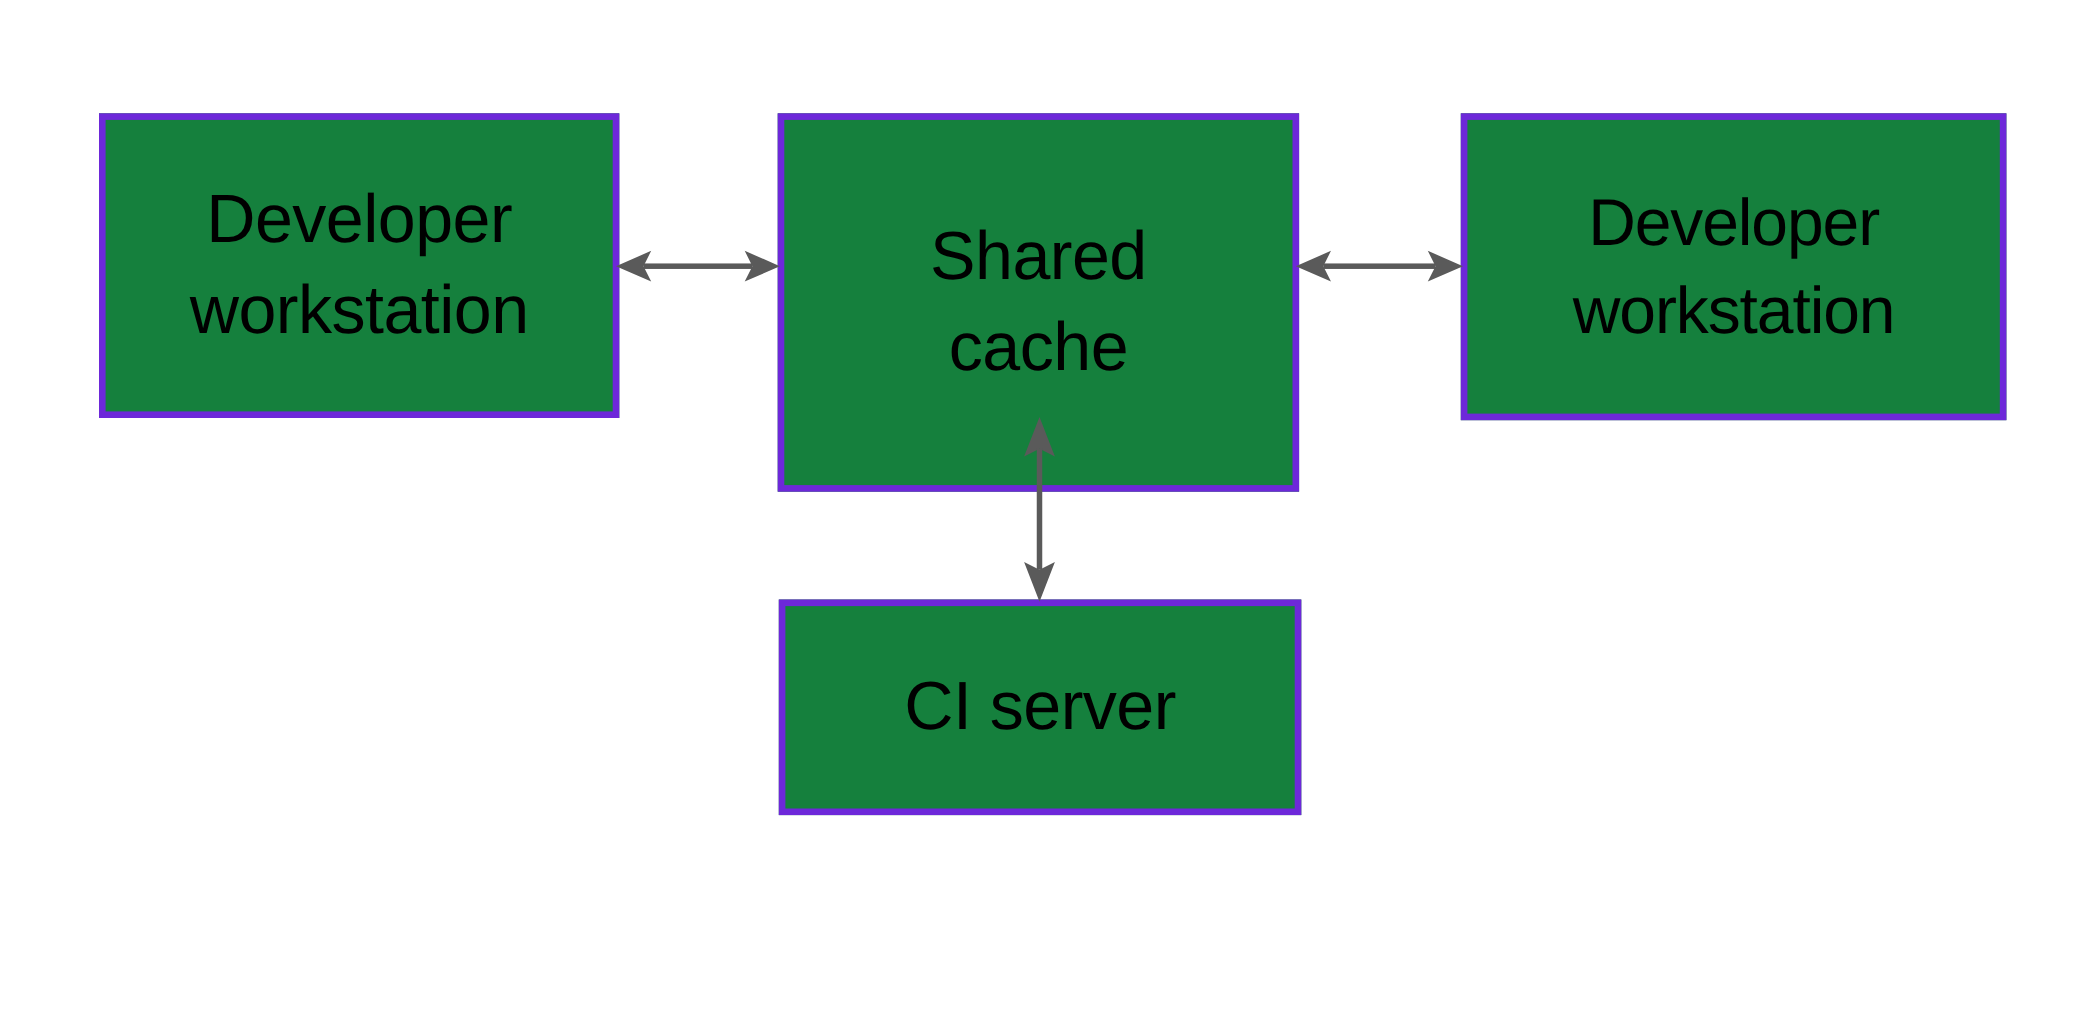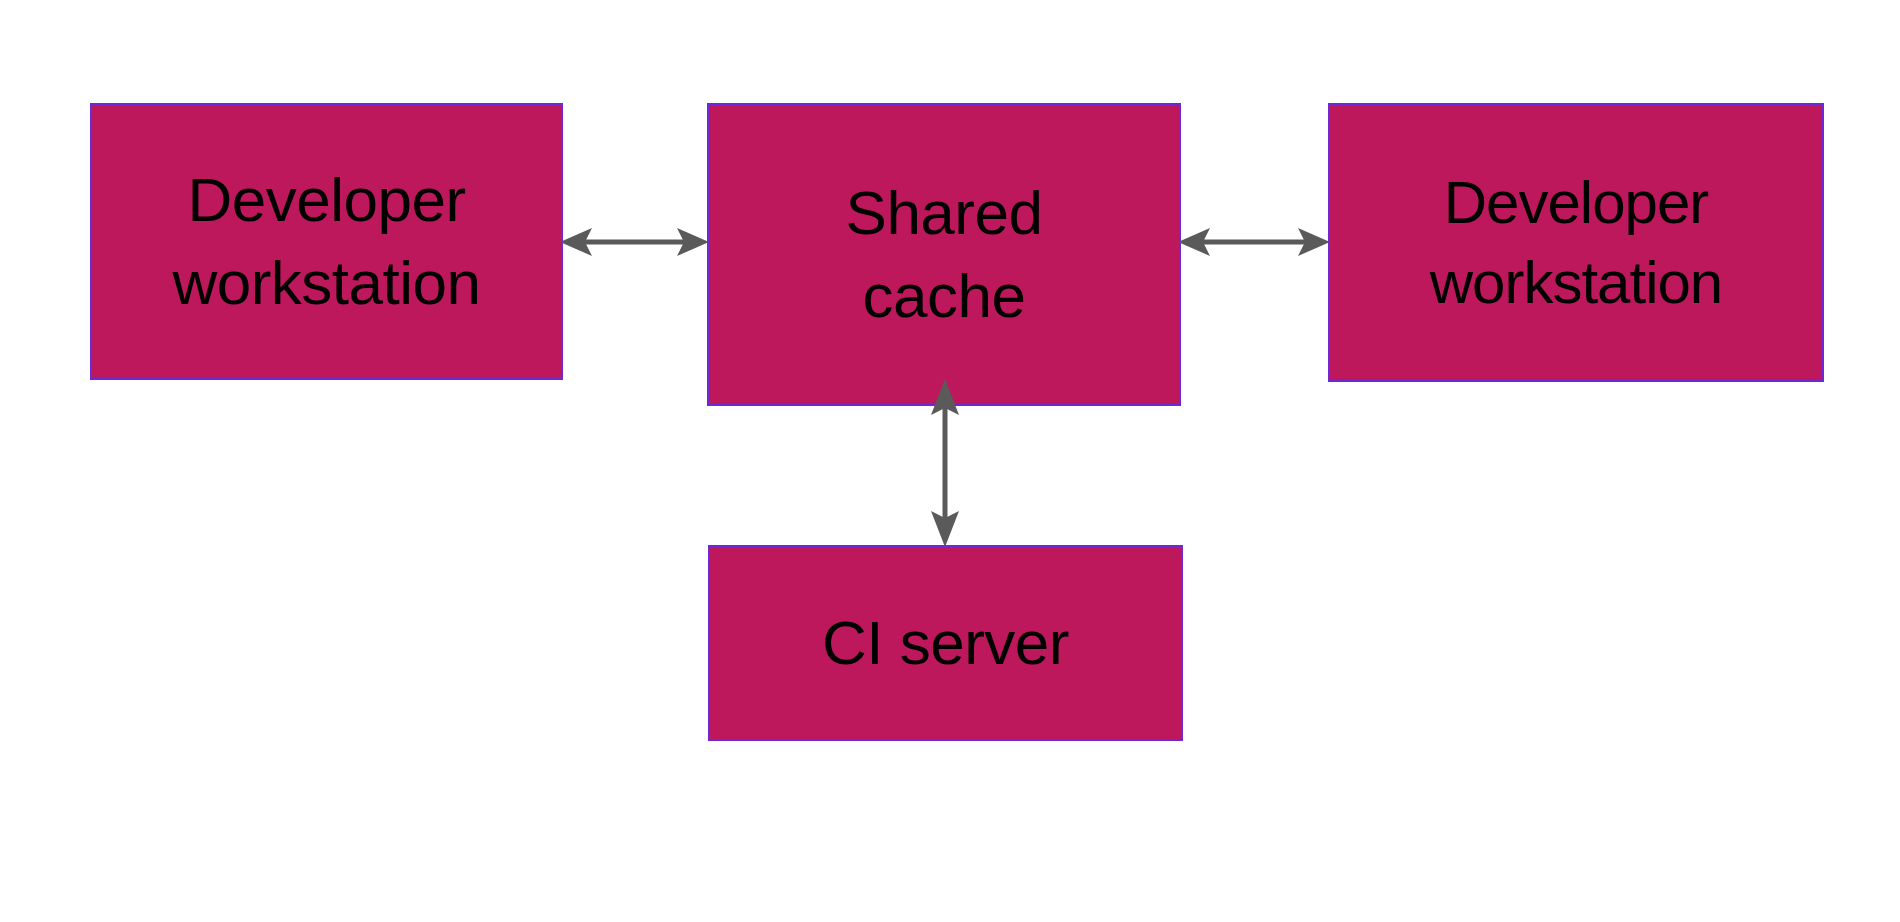--- a/index.html
+++ b/index.html
@@ -14,39 +14,39 @@
   #canvas {
     position: relative;
     width: 1900px;
     height: 922px;
     background: #ffffff;
     overflow: hidden;
   }
   .node {
     position: absolute;
     box-sizing: border-box;
-    background: #be185d;
-    border: 2px solid #6d28d9;
+    background: #15803d;
+    border: 6px solid #6d28d9;
     display: flex;
     align-items: center;
     justify-content: center;
     text-align: center;
   }
   .node-label {
     color: #000000;
     font-family: "Liberation Sans", sans-serif;
     font-size: 62px;
     line-height: 1.33;
     font-weight: 400;
     letter-spacing: -0.5px;
     white-space: pre-line;
     padding: 0 6px;
   }
   #node-dev-left  { left: 90px;   top: 103px; width: 473px; height: 277px; }
-  #node-shared-cache { left: 707px; top: 103px; width: 474px; height: 303px; justify-content: center; }
+  #node-shared-cache { left: 707px; top: 103px; width: 474px; height: 344px; justify-content: center; }
   #node-dev-right { left: 1328px; top: 103px; width: 496px; height: 279px; }
   #node-ci-server { left: 708px;  top: 545px; width: 475px; height: 196px; }
 
   #node-dev-right .node-label { font-size: 60px; letter-spacing: -1px; }
 
   .connector {
     position: absolute;
     overflow: visible;
   }
   #conn-left-cache  { left: 558px;  top: 211px; width: 153px; height: 62px; }

